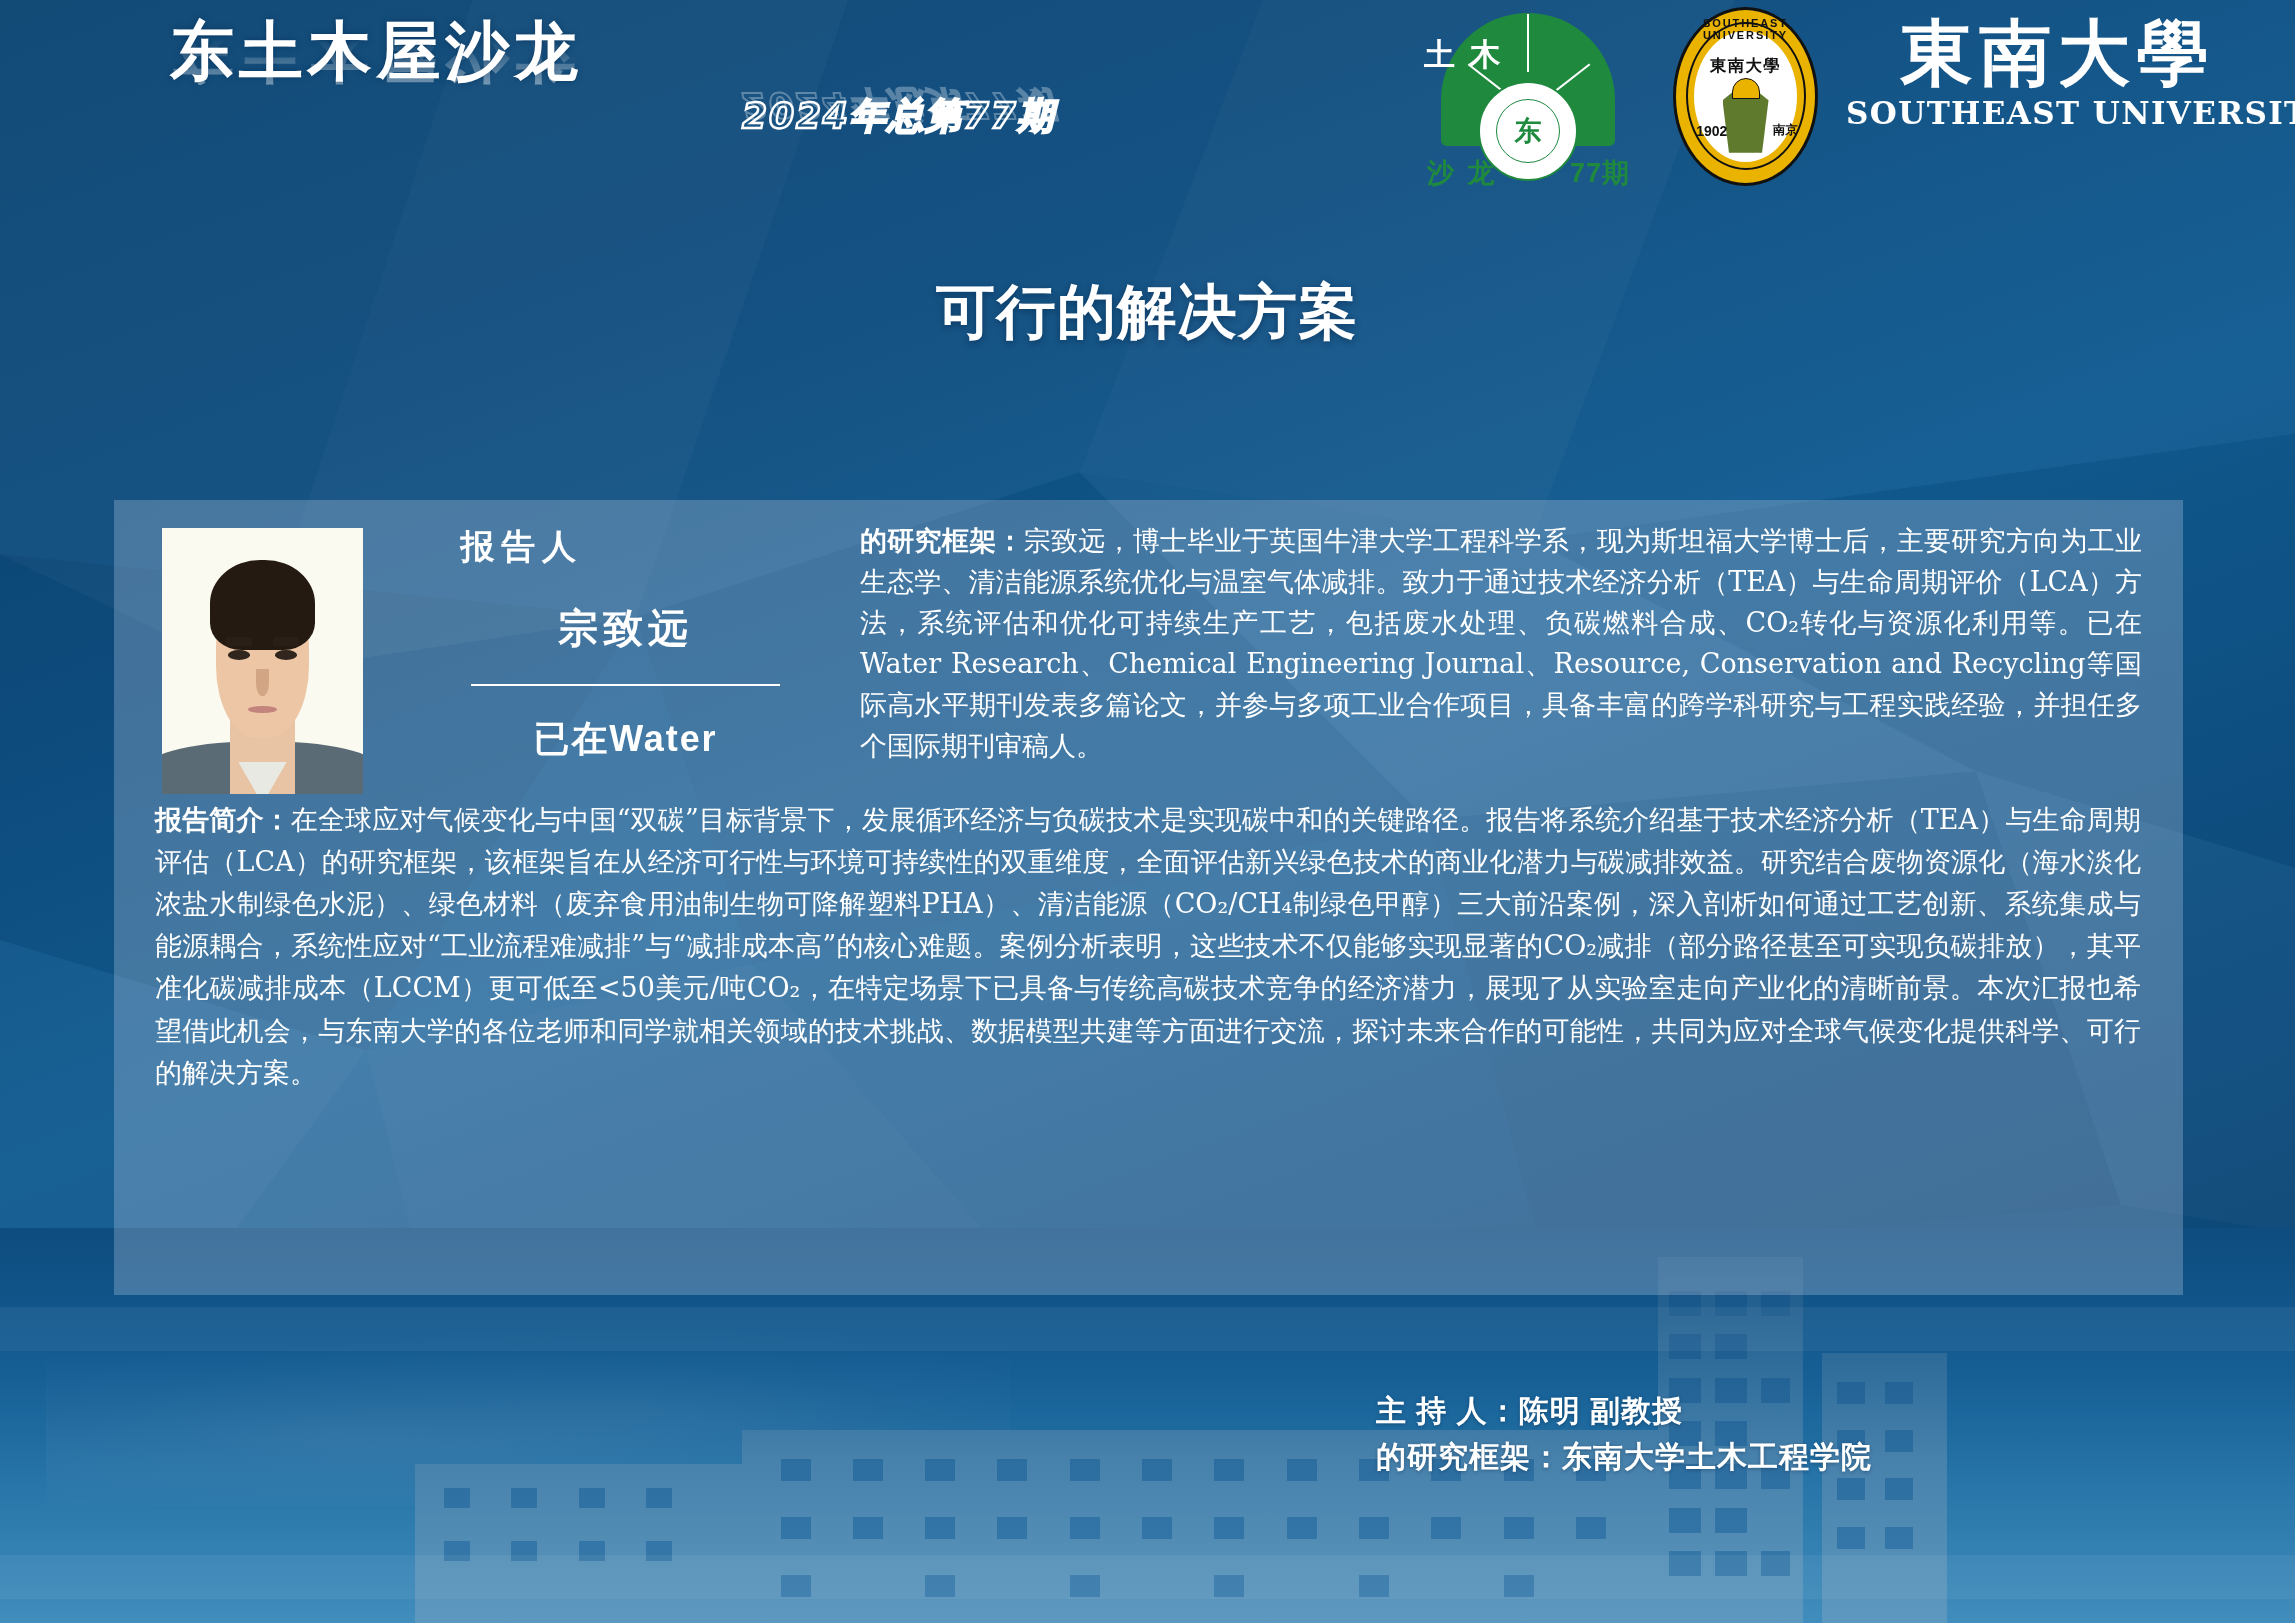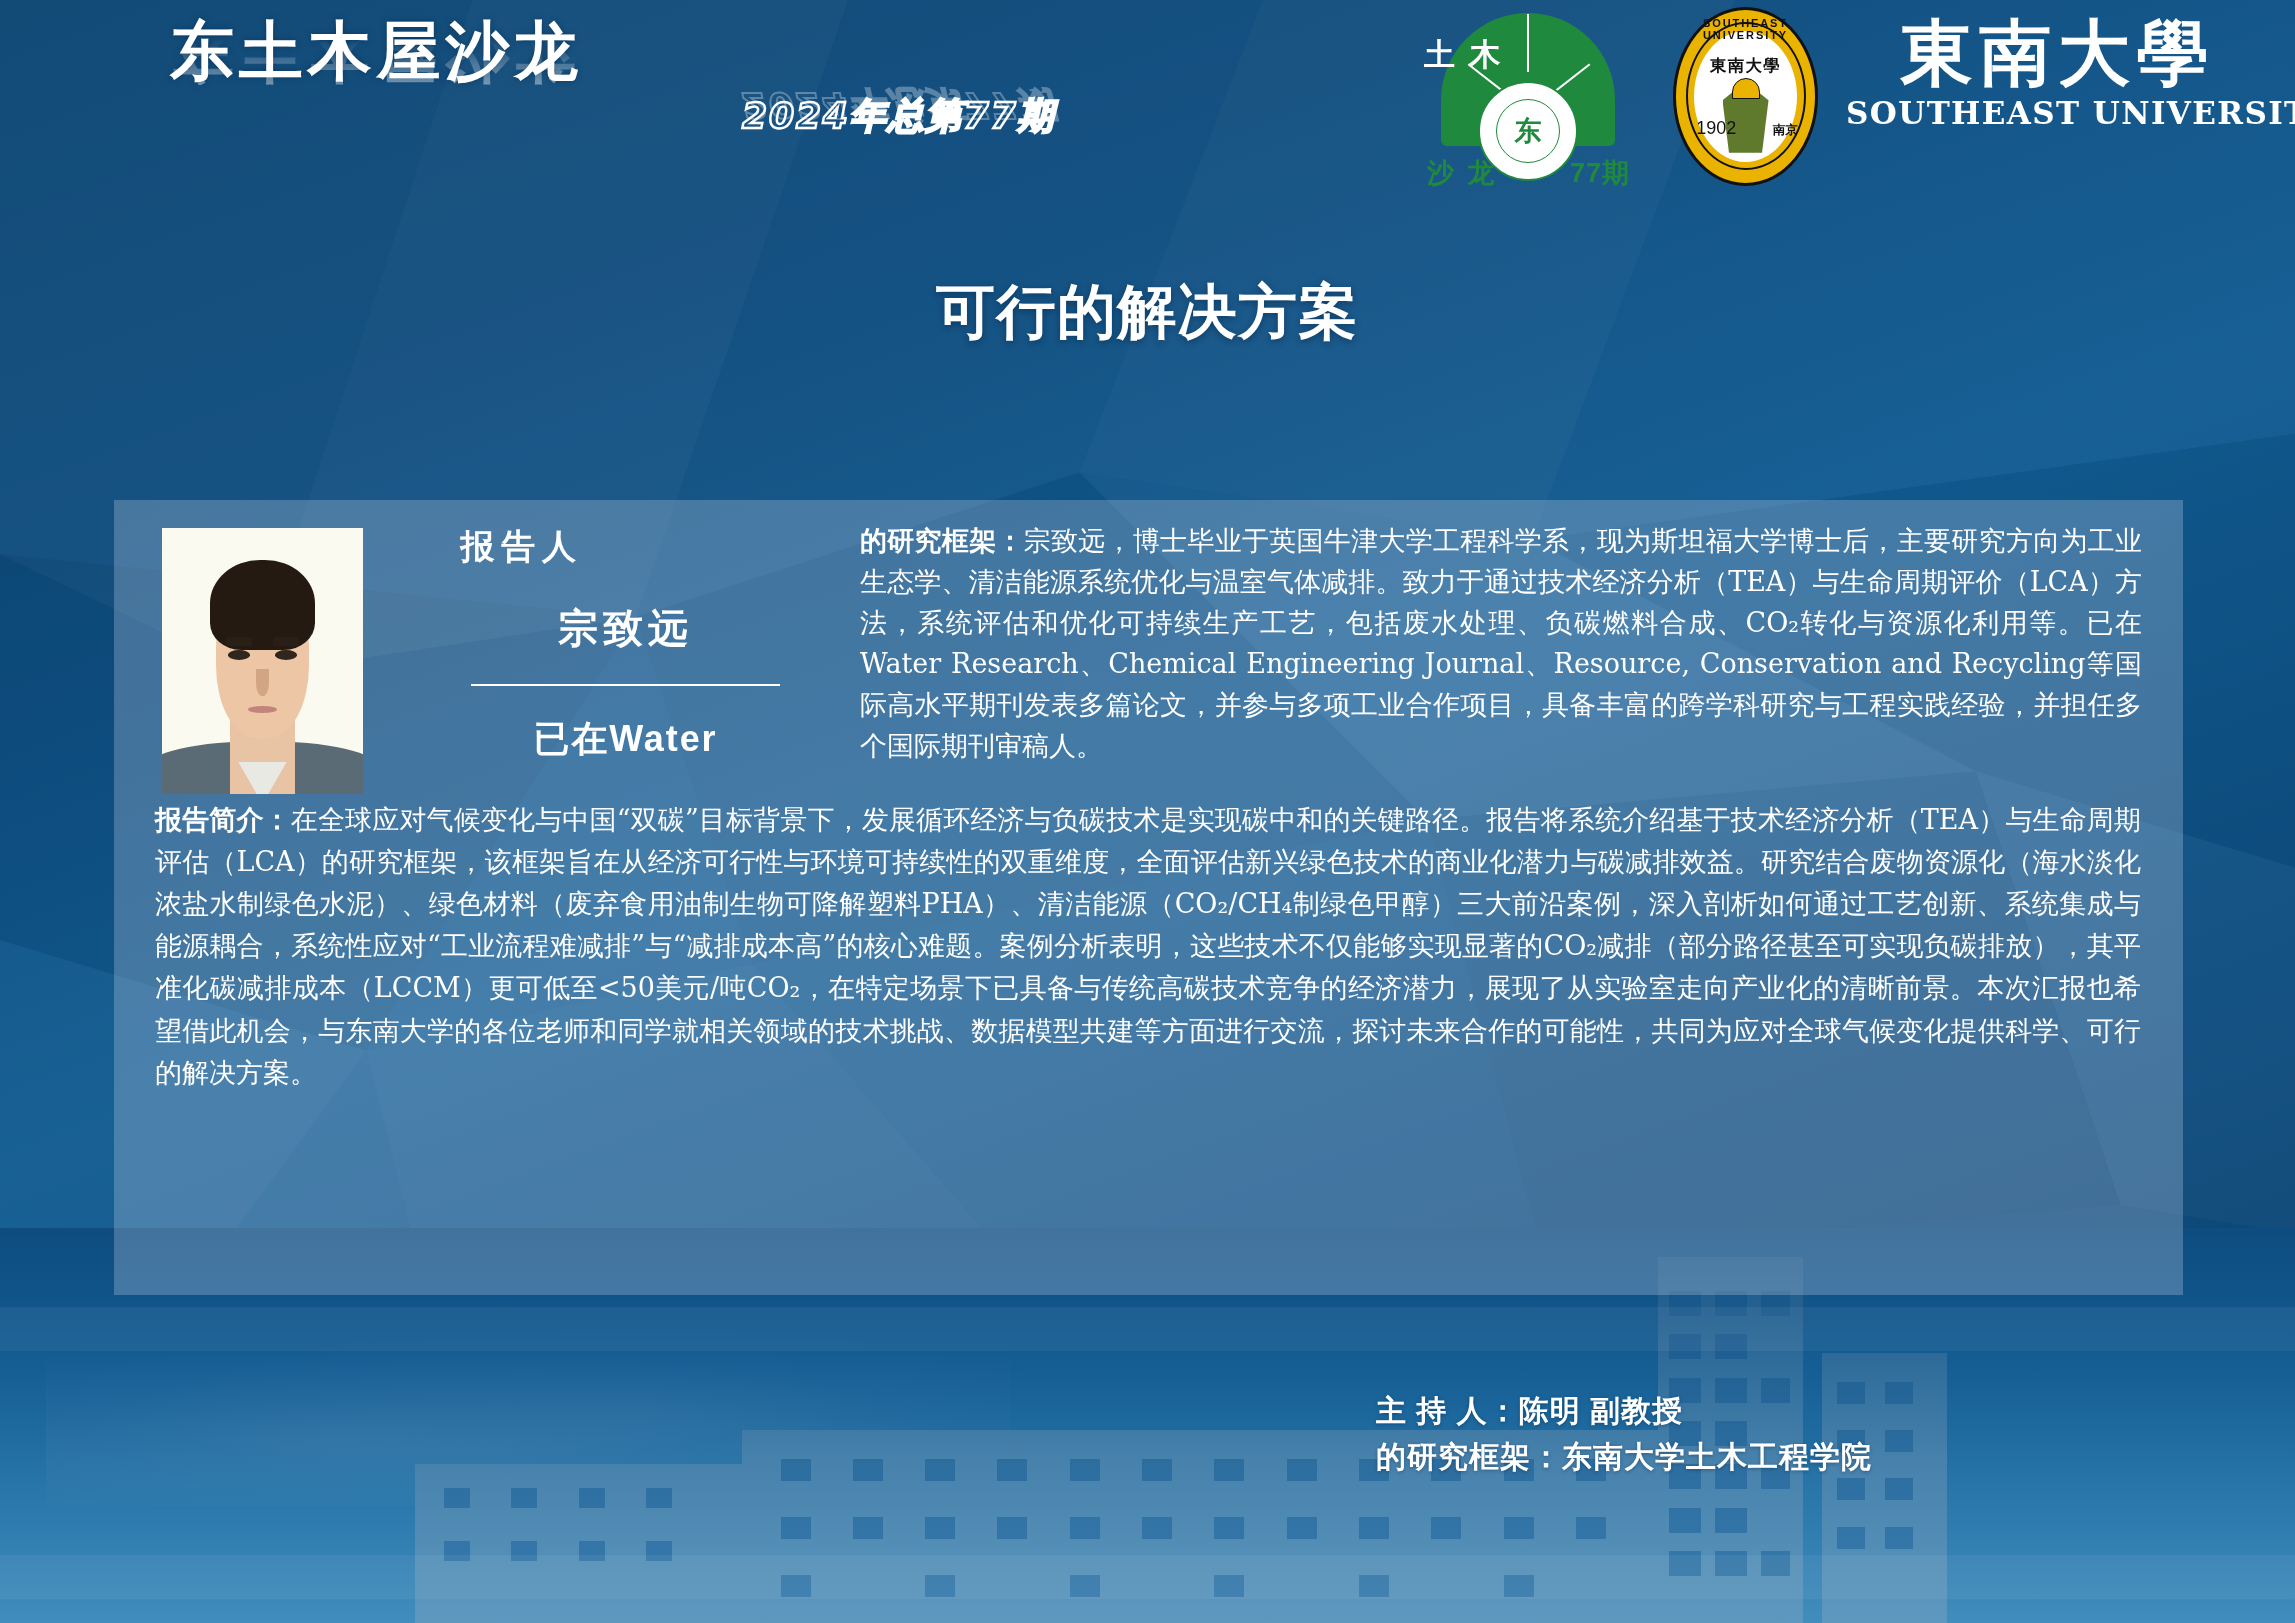--- a/index.html
+++ b/index.html
@@ -120,21 +120,21 @@
     clip-path:polygon(50% 0,100% 26%,86% 100%,14% 100%,0 26%);
   }
   .seu-seal .dome{
     position:absolute;left:50%;top:40%;transform:translateX(-50%);
     width:28px;height:21px;border-radius:14.5px 14.5px 0 0;background:#eab300;border:1.4px solid #111;
   }
   .seu-seal .seal-cn{
     position:absolute;left:0;right:0;top:27%;text-align:center;
     font-size:16.4px;font-weight:bold;color:#111;letter-spacing:1.4px;
   }
-  .seu-seal .year{position:absolute;left:16%;bottom:26%;font-size:18px;font-weight:normal;color:#111;}
+  .seu-seal .year{position:absolute;left:16%;bottom:26%;font-size:14px;font-weight:bold;color:#111;}
   .seu-seal .city{position:absolute;right:14%;bottom:26%;font-size:12.5px;font-weight:bold;color:#111;}
   .seu-seal .arc-top{
     position:absolute;left:0;right:0;top:6%;text-align:center;color:#111;
     font-size:11px;font-weight:bold;letter-spacing:1.9px;
   }
 
   .seu-wordmark{position:absolute;left:1846px;top:14.5px;width:424px;text-align:center;}
   .seu-wordmark .cn{
     color:#fff;font-size:72px;font-weight:bold;letter-spacing:6.7px;line-height:1.05;
     font-family:"DejaVu Serif","Liberation Serif",serif;white-space:nowrap;

